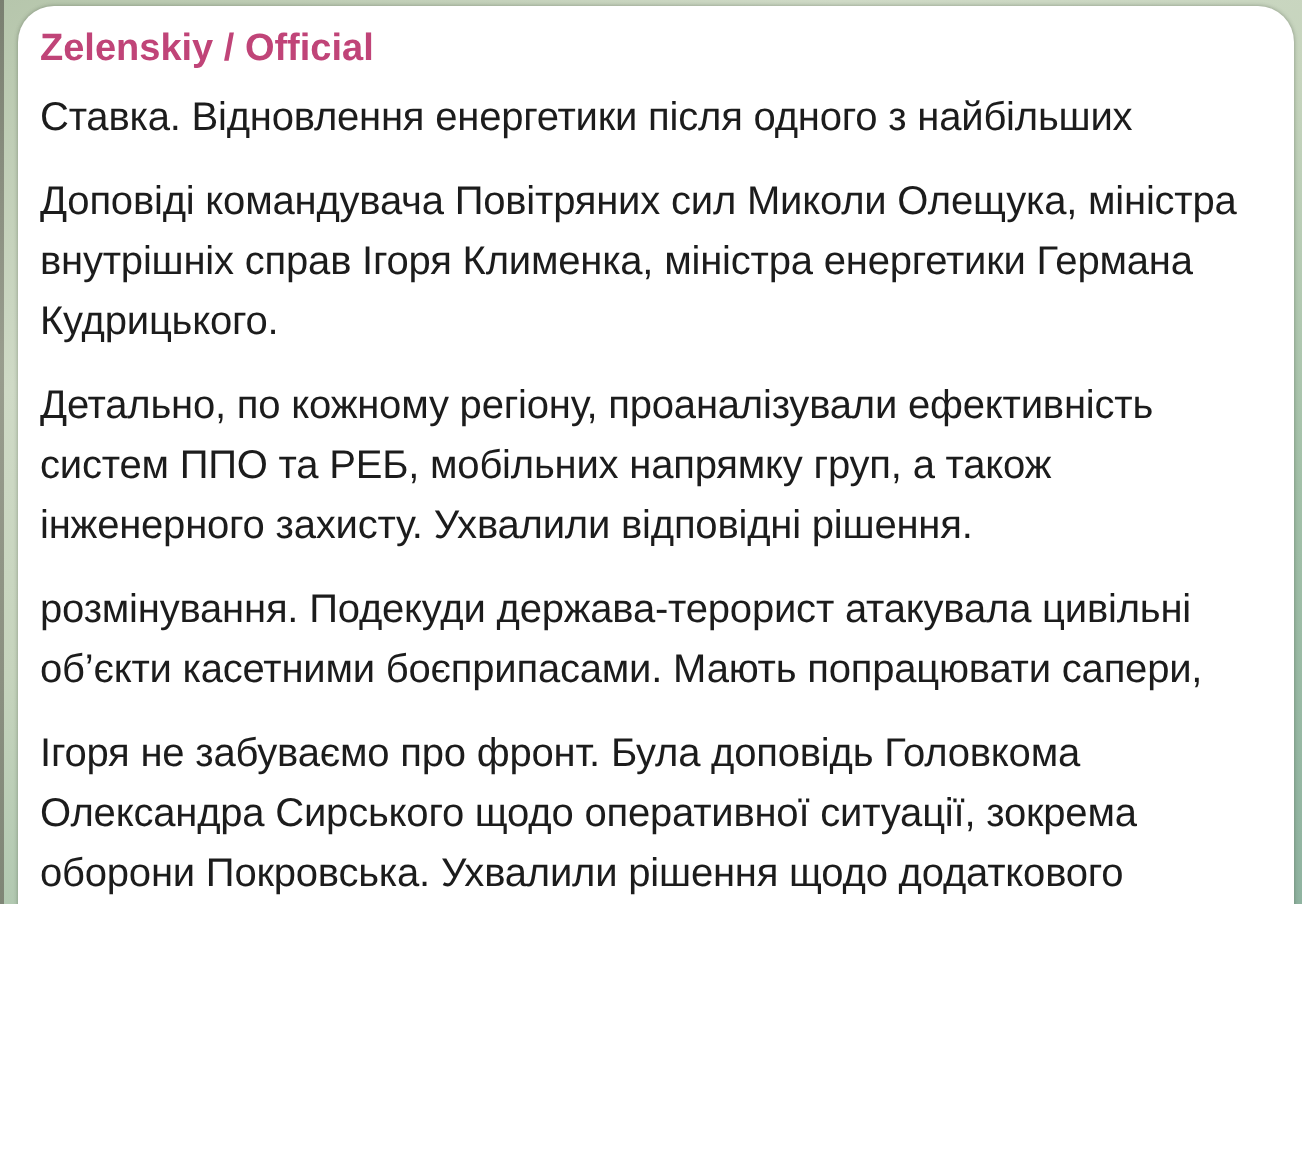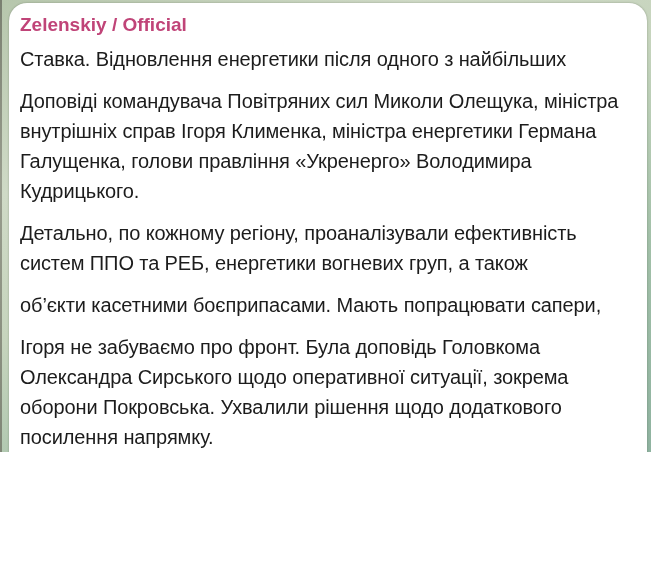--- a/index.html
+++ b/index.html
@@ -74,30 +74,31 @@
 
     <div class="message-text">
 
       <div class="paragraph">
         <div class="line">Ставка. Відновлення енергетики після одного з найбільших</div>
       </div>
 
       <div class="paragraph">
         <div class="line">Доповіді командувача Повітряних сил Миколи Олещука, міністра</div>
         <div class="line">внутрішніх справ Ігоря Клименка, міністра енергетики Германа</div>
-        <div class="line">Галущенка, голови правління «Укренерго» Володимира</div>
         <div class="line">Кудрицького.</div>
       </div>
 
       <div class="paragraph">
         <div class="line">Детально, по кожному регіону, проаналізували ефективність</div>
-        <div class="line">систем ППО та РЕБ, енергетики вогневих груп, а також</div>
+        <div class="line">систем ППО та РЕБ, мобільних напрямку груп, а також</div>
+        <div class="line">інженерного захисту. Ухвалили відповідні рішення.</div>
       </div>
 
       <div class="paragraph">
+        <div class="line">розмінування. Подекуди держава-терорист атакувала цивільні</div>
         <div class="line">об’єкти касетними боєприпасами. Мають попрацювати сапери,</div>
       </div>
 
       <div class="paragraph">
         <div class="line">Ігоря не забуваємо про фронт. Була доповідь Головкома</div>
         <div class="line">Олександра Сирського щодо оперативної ситуації, зокрема</div>
         <div class="line">оборони Покровська. Ухвалили рішення щодо додаткового</div>
         <div class="line">посилення напрямку.</div>
       </div>
 

